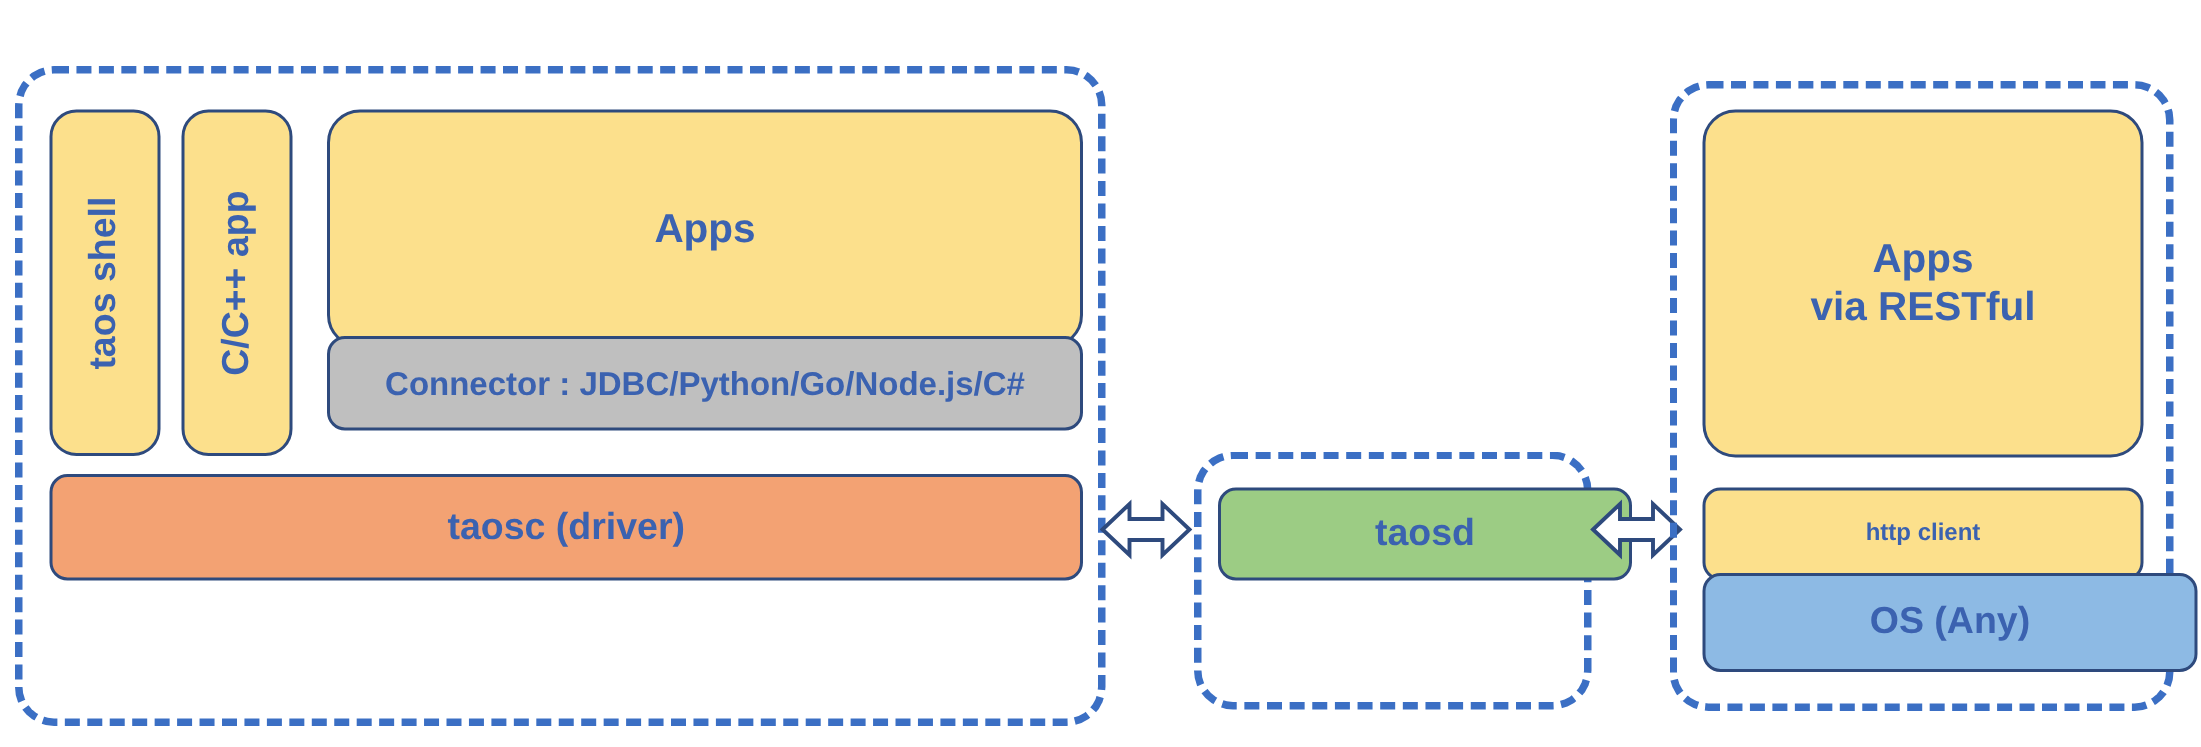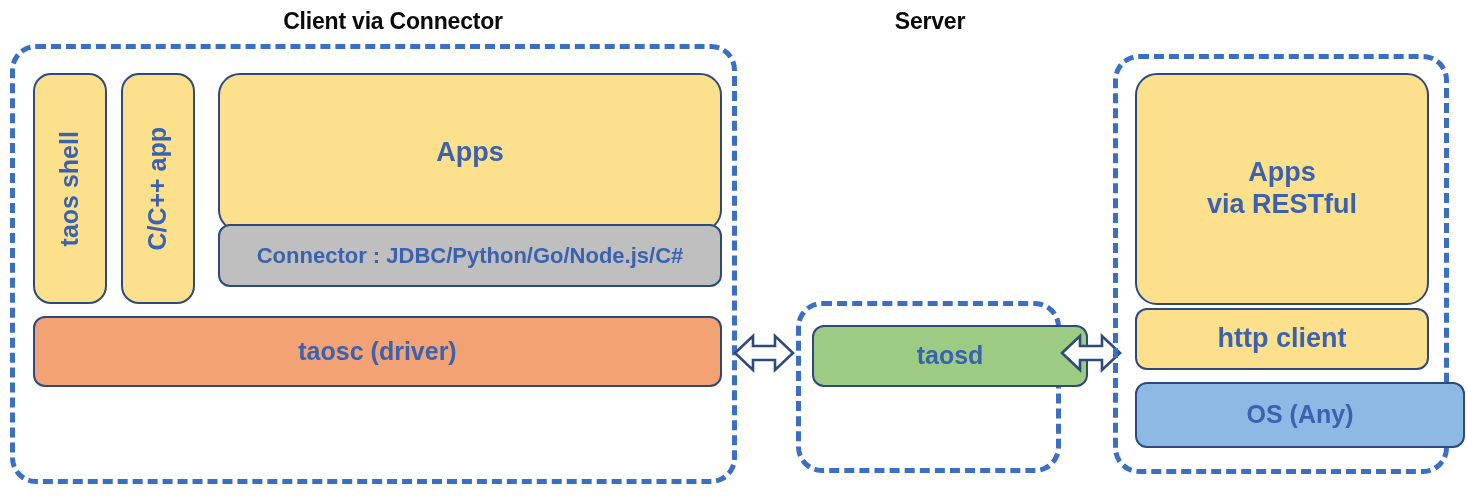--- a/index.html
+++ b/index.html
@@ -72,23 +72,21 @@
   
   .arrow {
     position: absolute;
   }
 </style>
 </head>
 <body>
 
 <div id="canvas">
 
-  <div class="section-title" style="left:248px; top:10px; width:290px;">Client via Connector</div>
 
-  <div class="section-title" style="left:835px; top:10px; width:190px;">Server</div>
 
 
   <div class="group" style="left:10px; top:44px; width:727px; height:440px;"></div>
 
   <div class="box yellow vertical rounded-lg" style="left:33px; top:73px; width:74px; height:231px; font-size:25px;">
     <span>taos shell</span>
   </div>
 
   <div class="box yellow vertical rounded-lg" style="left:121px; top:73px; width:74px; height:231px; font-size:25px;">
     <span>C/C++ app</span>
@@ -112,17 +110,17 @@
 
   <svg class="arrow" style="left:1060px; top:330px;" width="62" height="46" viewBox="0 0 62 46">
     <path d="M2 23 L20 6 L20 16 L42 16 L42 6 L60 23 L42 40 L42 30 L20 30 L20 40 Z" fill="#ffffff" stroke="#2e4a7d" stroke-width="2.6" stroke-linejoin="miter"></path>
   </svg>
 
   <div class="group" style="left:1113px; top:54px; width:336px; height:420px;"></div>
 
   <div class="box yellow" style="left:1135px; top:73px; width:294px; height:232px; font-size:27px; border-radius:22px;">Apps
 via RESTful</div>
 
-  <div class="box yellow" style="left:1135px; top:308px; width:294px; height:62px; font-size:27px;">http client</div>
+  <div class="box yellow" style="left:1135px; top:325px; width:294px; height:62px; font-size:16px;">http client</div>
 
   <div class="box blue" style="left:1135px; top:382px; width:330px; height:66px; font-size:25px;">OS (Any)</div>
 
 </div>
 
 </body></html>

